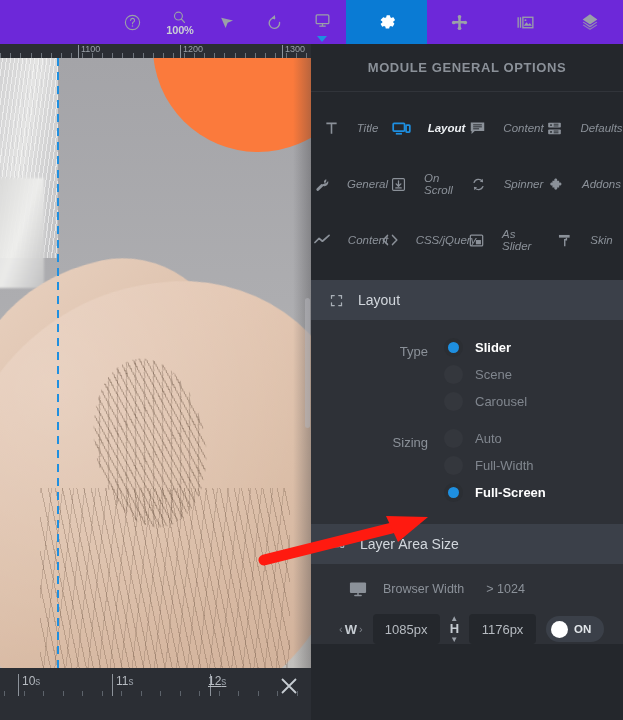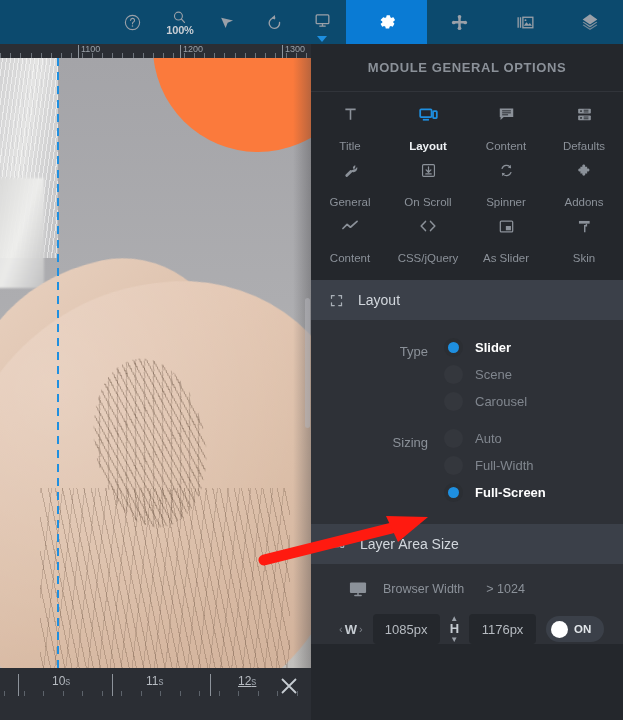--- a/index.html
+++ b/index.html
@@ -10,21 +10,21 @@
     overflow: hidden;
   }
   #app { position: relative; width: 623px; height: 720px; display: flex; }
 
   
   #canvas-col { position: relative; width: 311px; height: 720px; background: #bef264; }
 
   
   #toolbar {
     position: absolute; top: 0; left: 0; width: 623px; height: 44px;
-    background: #0c4a6e; display: flex; align-items: stretch; z-index: 20;
+    background: #6d28d9; display: flex; align-items: stretch; z-index: 20;
   }
   .tb-spacer { width: 110px; }
   .tb-btn {
     width: 48px; display: flex; flex-direction: column;
     align-items: center; justify-content: center; position: relative;
     color: #9aa0a8; cursor: pointer;
   }
   .tb-btn.wide { width: 66px; }
   .tb-btn.active { background: #0a7bd4; color: #fff; width: 82px; }
   .tb-zoom-label {
@@ -124,42 +124,42 @@
   
   #timeline {
     position: absolute; bottom: 0; left: 0; width: 311px; height: 52px;
     background: #2b2e34;
   }
   #tl-ruler { position: absolute; top: 4px; left: 0; width: 311px; height: 30px; }
   #tl-ruler .tick { position: absolute; bottom: 6px; width: 1px; background: #5d636b; }
   #tl-ruler .tick.minor { height: 5px; }
   #tl-ruler .tick.major { height: 22px; background: #8d939b; }
   #tl-ruler .tlabel {
-    position: absolute; top: 2px; font-size: 12px; color: #b6bbc1; padding-left: 4px; margin-left: 30px;
+    position: absolute; top: 2px; font-size: 12px; color: #b6bbc1; padding-left: 4px;
   }
   #tl-ruler .tlabel span.unit { font-size: 10px; color: #9aa0a8; }
   #tl-close {
     position: absolute; right: 12px; top: 8px; width: 20px; height: 20px;
     color: #c6ccd2; cursor: pointer;
   }
 
   
   #panel {
     position: absolute; top: 44px; left: 311px;
     width: 312px; height: 676px; background: #24272c; z-index: 10;
   }
   #panel-title {
     height: 48px; display: flex; align-items: center; justify-content: center;
     color: #8b9199; font-size: 13px; font-weight: bold; letter-spacing: .6px;
     border-bottom: 1px solid #31343a;
   }
   #tab-grid { display: flex; flex-wrap: wrap; padding: 8px 0 12px 0; }
   .tab {
-    width: 25%; height: 56px; display: flex; flex-direction: column;
-    align-items: center; justify-content: center; cursor: pointer; gap: 16px;
+    width: 25%; height: 56px; display: flex; flex-direction: row;
+    align-items: center; justify-content: center; cursor: pointer; gap: 16px; font-style: italic;
   }
   .tab .tab-label { font-size: 11.5px; color: #8b9199; }
   .tab.active .tab-label { color: #eef1f4; font-weight: bold; }
   .tab .ico { color: #8b9199; height: 20px; display: flex; align-items: center; }
   .tab.active .ico { color: #1e8fe0; }
 
   .section-head {
     height: 40px; background: #3b4049; display: flex; align-items: center;
     padding-left: 18px; gap: 14px; color: #d2d7dd; font-size: 14px;
   }

